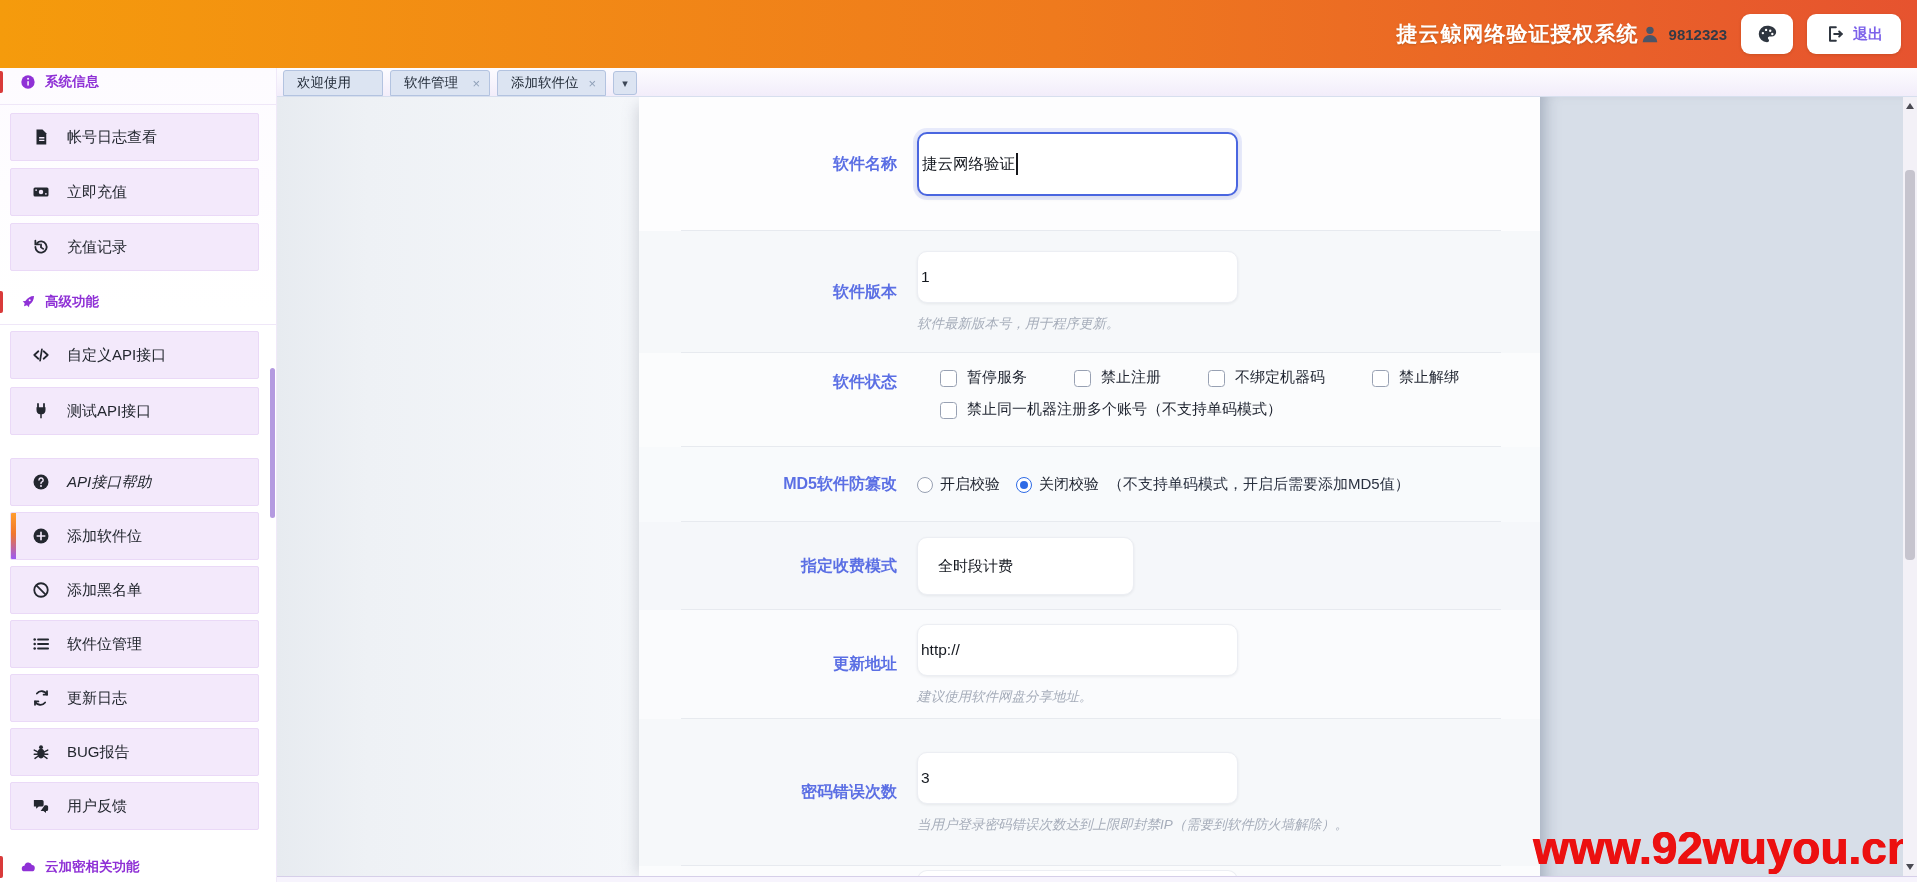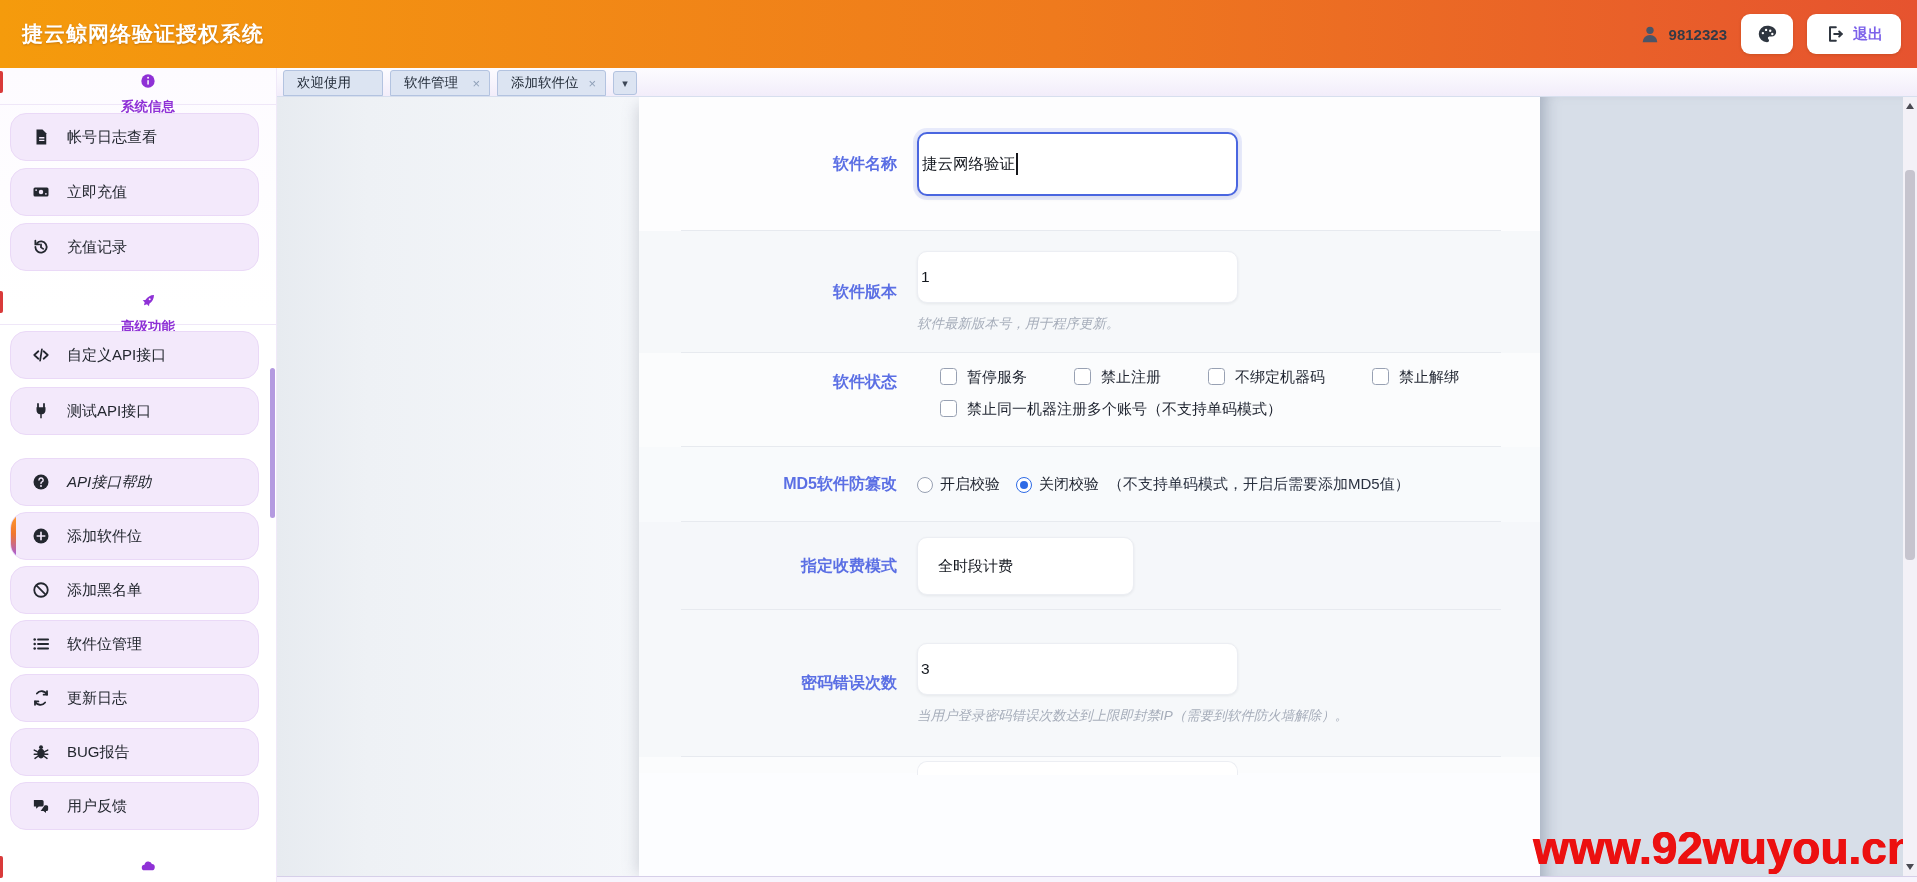--- a/index.html
+++ b/index.html
@@ -2,39 +2,39 @@
 <html><head>
 <meta charset="utf-8">
 <style>
   * { margin:0; padding:0; box-sizing:border-box; }
   html,body { width:1917px; height:882px; overflow:hidden; font-family:"Liberation Sans","DejaVu Sans",sans-serif; background:#fff; }
   .app { position:relative; width:1917px; height:882px; }
 
   
   .topbar { position:absolute; left:0; top:0; width:1917px; height:68px;
     background:linear-gradient(90deg,#f59b0c 0%,#ef7a1d 55%,#e6532f 100%);
-    display:flex; align-items:center; justify-content:space-between; padding:0 16px 0 22px; z-index:20; }
+    display:flex; align-items:center; justify-content:flex-end; padding:0 16px 0 22px; z-index:20; }
   .app-title { color:#fff; font-size:21px; font-weight:bold; letter-spacing:1px; text-shadow:0 1px 2px rgba(120,60,0,.35); }
   .top-right { display:flex; align-items:center; gap:14px; }
   .user-wrap { display:flex; align-items:center; gap:8px; }
   .username { color:#333a46; font-size:15px; font-weight:600; }
   .hbtn { border:none; background:#fff; border-radius:9px; height:40px; display:flex; align-items:center;
     justify-content:center; gap:8px; padding:0 15px; cursor:pointer; box-shadow:0 1px 3px rgba(120,50,0,.25); }
   .hbtn.logout { padding:15px 18px; }
   .logout-label { color:#7c62ea; font-size:15px; font-weight:600; }
 
   
   .sidebar { position:absolute; left:0; top:68px; width:277px; height:814px;
     background:linear-gradient(180deg,#fdfbff 0%,#ffffff 30%); border-right:1px solid #f0e9f9; z-index:10; }
-  .sec { position:relative; display:flex; align-items:center; gap:9px; height:18px; padding-left:20px;flex-direction:column; }
+  .sec { position:relative; display:flex; align-items:center; gap:9px; height:18px; padding-left:20px; }
   .sec-bar { position:absolute; left:0; top:-2px; width:3px; height:22px; background:#d93a3a; border-radius:0 2px 2px 0; }
   .sec-ico { width:16px; height:16px; color:#8f31d6; display:flex; }
   .sec-label { color:#8f31d6; font-size:13.5px; font-weight:bold; }
   .sec-divider { height:1px; background:#efe7f8; margin-top:13px; }
-  .side-item { position:relative; margin:0 17px 0 10px; height:48px; border-radius:16px;
+  .side-item { position:relative; margin:0 17px 0 10px; height:48px; border-radius:2px;
     background:#f3e9fb; border:1px solid #ead9f7; display:flex; align-items:center; gap:17px;
     padding-left:21px; cursor:pointer; overflow:hidden; }
   .it-ico { width:18px; height:18px; color:#23272f; display:flex; flex:none; }
   .it-label { color:#23272f; font-size:15px; }
   .side-item.active .act-bar { position:absolute; left:0; top:0; width:5px; height:100%;
     background:linear-gradient(180deg,#ff9d2e 0%,#f1762d 45%,#9b59f5 100%); }
   .side-thumb { position:absolute; right:1px; top:300px; width:5px; height:150px; background:#b49ae0; border-radius:3px; }
 
   
   .tabbar { position:absolute; left:277px; top:68px; width:1640px; height:29px;
@@ -78,21 +78,21 @@
   .caret { display:inline-block; width:1.5px; height:22px; background:#17181c; margin-left:1px; vertical-align:middle; }
   .hint { margin-top:12px; font-size:13.5px; font-style:italic; color:#a6adba; }
   .selectbox { width:217px; height:58px; background:#fff; border:1px solid #eceef3; border-radius:10px;
     box-shadow:0 1px 3px rgba(16,24,40,.07); display:flex; align-items:center; padding-left:20px;
     font-size:15px; color:#14181f; cursor:pointer; }
   .stub-input { width:321px; height:14px; margin-top:6px; background:#fff; border:1px solid #eceef3;
     border-bottom:none; border-radius:10px 10px 0 0; }
 
   .cb-line { display:flex; align-items:center; }
   .cb-line + .cb-line { margin-top:13px; }
-  .cb-group { display:flex; align-items:flex-start; margin-right:24px;padding-left:23px; }
+  .cb-group { display:flex; align-items:flex-end; margin-right:24px;padding-left:23px; }
   .cbox { width:17px; height:17px; border:1.5px solid #98a1b3; border-radius:3.5px; background:#fff; flex:none; cursor:pointer; }
   .cb-label { margin-left:10px; font-size:15px; color:#1f2430; white-space:nowrap; }
   .radio-line { display:flex; align-items:center; }
   .radio { width:16px; height:16px; border:1.5px solid #98a1b3; border-radius:50%; background:#fff; flex:none;
     display:flex; align-items:center; justify-content:center; cursor:pointer; }
   .radio.checked { border-color:#2e6be6; }
   .radio.checked::after { content:""; width:8px; height:8px; border-radius:50%; background:#2e6be6; }
   .radio-label { margin-left:7px; font-size:15px; color:#1f2430; white-space:nowrap; }
   .gap14 { width:16px; } .gap8 { width:9px; }
   .inline-note { font-size:15px; color:#2a3140; white-space:nowrap; }
@@ -411,20 +411,31 @@
         <div class="lbl-col">
             <span class="lbl">指定收费模式</span>
           </div>
         <div class="fld-col">
           <div class="selectbox">
             <span>全时段计费</span>
           </div>
         </div>
       </div>
 
+      <div class="row r6">
+        <div class="lbl-col">
+            <span class="lbl">更新地址</span>
+          </div>
+        <div class="fld-col">
+          <div class="tinput h52">
+            <span>http://</span>
+          </div>
+          <div class="hint">建议使用软件网盘分享地址。</div>
+        </div>
+      </div>
 
       <div class="row r7">
         <div class="lbl-col">
             <span class="lbl">密码错误次数</span>
           </div>
         <div class="fld-col">
           <div class="tinput h52">
             <span>3</span>
           </div>
           <div class="hint">当用户登录密码错误次数达到上限即封禁IP（需要到软件防火墙解除）。</div>

